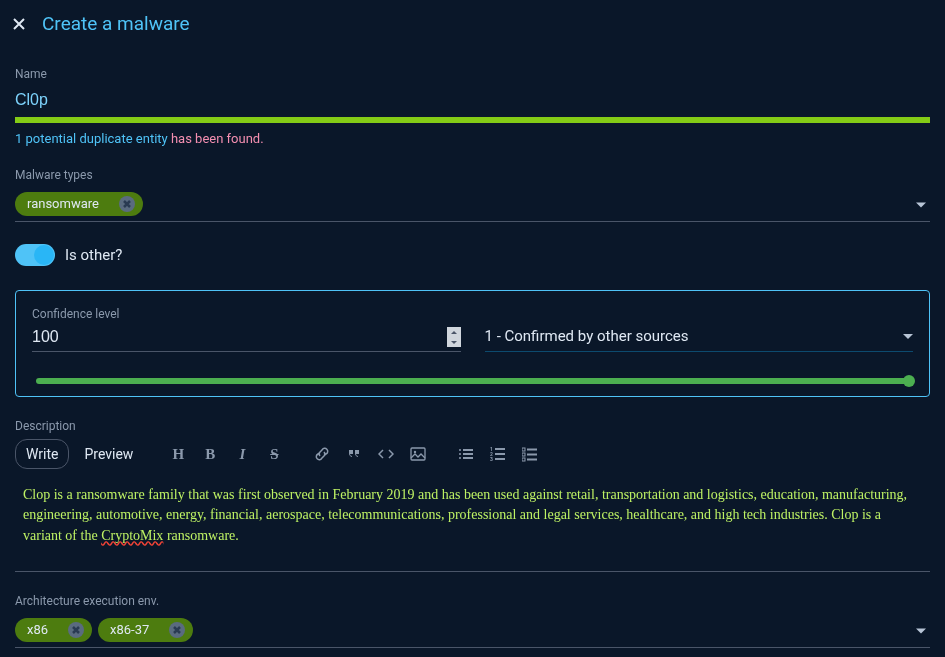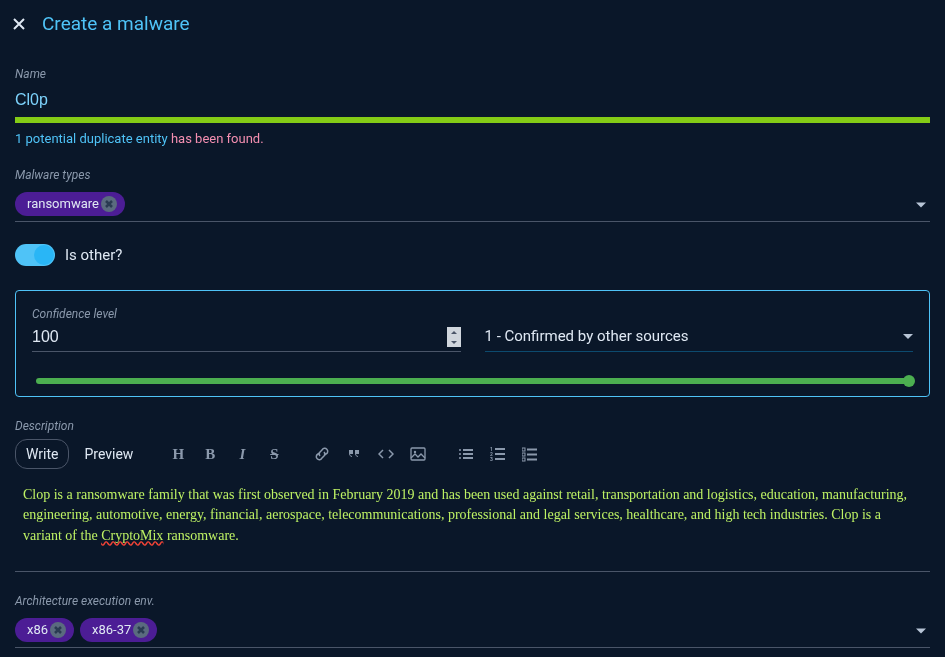--- a/index.html
+++ b/index.html
@@ -43,21 +43,20 @@
       padding: 20px 15px 0 15px;
     }
     .field-group {
       margin-bottom: 22px;
     }
     .field-label {
       font-size: 12px;
       color: #8b99ac;
       margin-bottom: 6px;
       display: block;
-      font-style: italic;
     }
     .text-input {
       width: 100%;
       background: transparent;
       border: none;
       border-bottom: 6px solid #84cc16;
       color: #7dd3fc;
       font-size: 16px;
       padding: 4px 0 8px 0;
       outline: none;
@@ -80,26 +79,26 @@
       align-items: center;
       position: relative;
       min-height: 34px;
     }
     .chips-container {
       display: flex;
       gap: 6px;
       flex-wrap: wrap;
     }
     .chip {
-      background: #4c1d95;
+      background: #4d7c0f;
       border-radius: 14px;
       padding: 4px 8px 4px 12px;
       display: flex;
       align-items: center;
-      gap: 2px;
+      gap: 20px;
       font-size: 13px;
       color: #dfe8f3;
     }
     .chip-remove {
       width: 16px;
       height: 16px;
       background: #5a6b7f;
       border-radius: 50%;
       display: flex;
       align-items: center;

